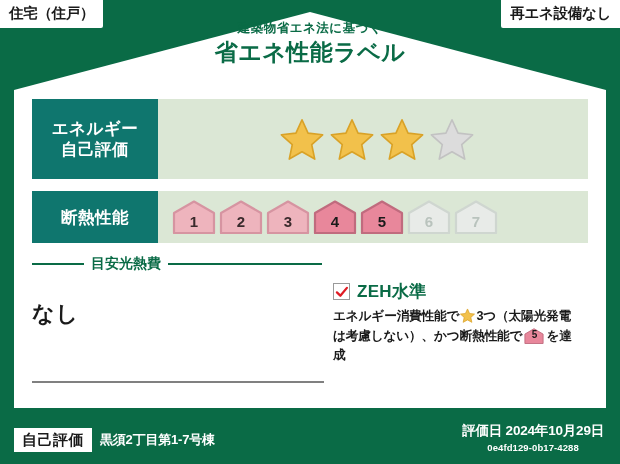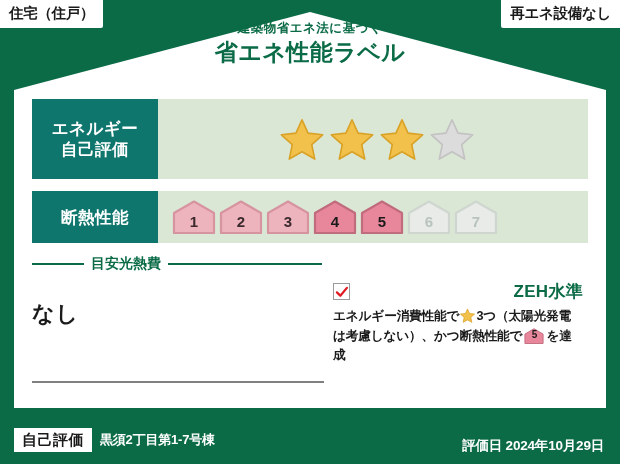--- a/index.html
+++ b/index.html
@@ -201,21 +201,20 @@
     position: absolute;
     left: 333px;
     top: 283px;
     width: 250px;
     z-index: 4;
   }
   #zeh-title-row {
     display: flex;
     align-items: center;
     gap: 7px;
-    justify-content: space-between;
   }
   #zeh-checkbox {
     width: 17px;
     height: 17px;
     border: 1.5px solid #9a9a9a;
     background: #ffffff;
     box-sizing: border-box;
     display: flex;
     align-items: center;
     justify-content: center;
@@ -432,15 +431,16 @@
         <span class="num">5</span></span><span>を達成</span>
     </div>
   </div>
 
   <div id="footer-left">
     <span id="self-eval-badge">自己評価</span>
     <span id="building-name">黒須2丁目第1-7号棟</span>
   </div>
   <div id="footer-right">
     <div id="eval-date">評価日 2024年10月29日</div>
+    <div id="label-id">0e4fd129-0b17-4288</div>
   </div>
 
 </div>
 
 </body></html>

